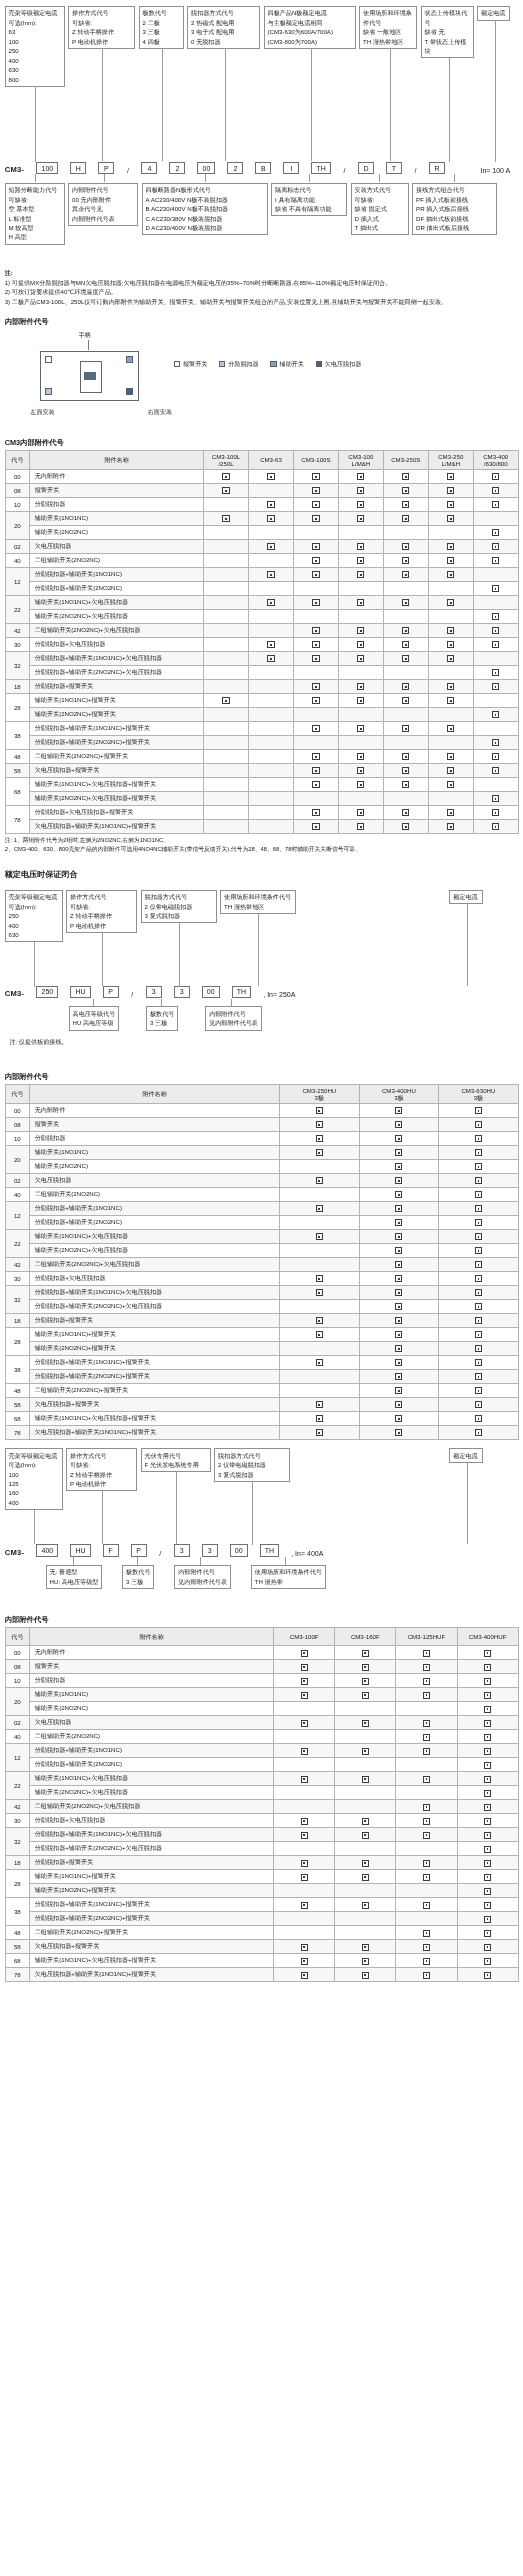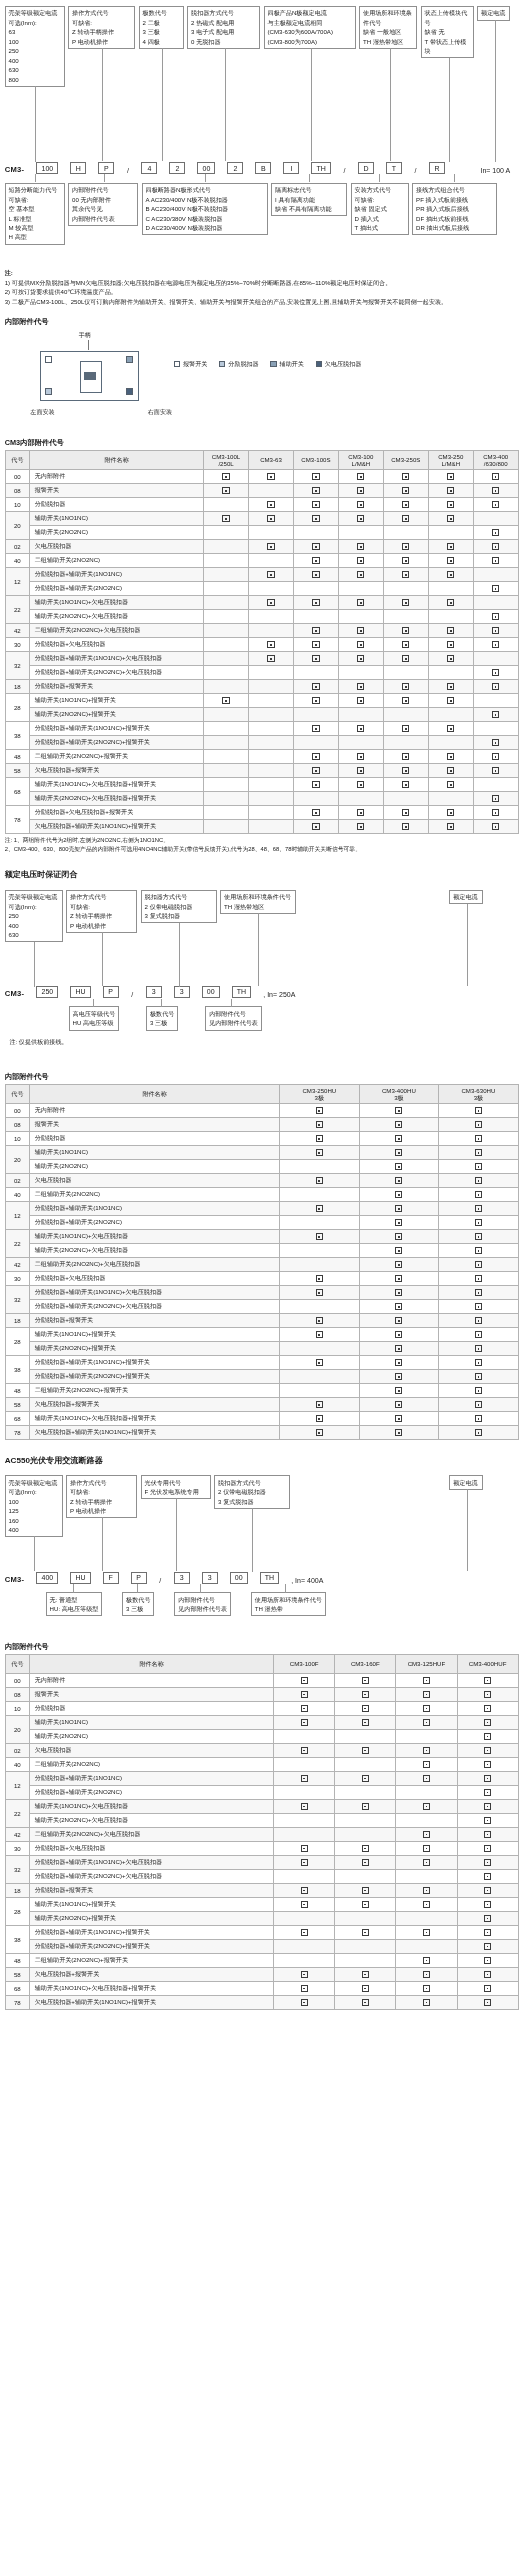--- a/index.html
+++ b/index.html
@@ -853,21 +853,20 @@
             <td class="name-cell">欠电压脱扣器+辅助开关(1NO1NC)+报警开关</td>
             <td class="mark-cell"><span class="mk"><i></i></span></td>
             <td class="mark-cell"><span class="mk"><i></i></span></td>
             <td class="mark-cell"><span class="mk"><i></i></span></td>
           </tr>
         </tbody>
       </table>
   </section>
 
   <section>
-    <div class="sec-title">AC550光伏专用交流断路器</div>
     <div class="diagram" id="d3">
       <div class="exp-row top" id="d3-top">
           <div class="exp-box">
             <div class="exp-title">壳架等级额定电流</div>
             <div class="exp-line">可选(Inm):</div>
             <div class="exp-line">100</div>
             <div class="exp-line">125</div>
             <div class="exp-line">160</div>
             <div class="exp-line">400</div>
           </div>

